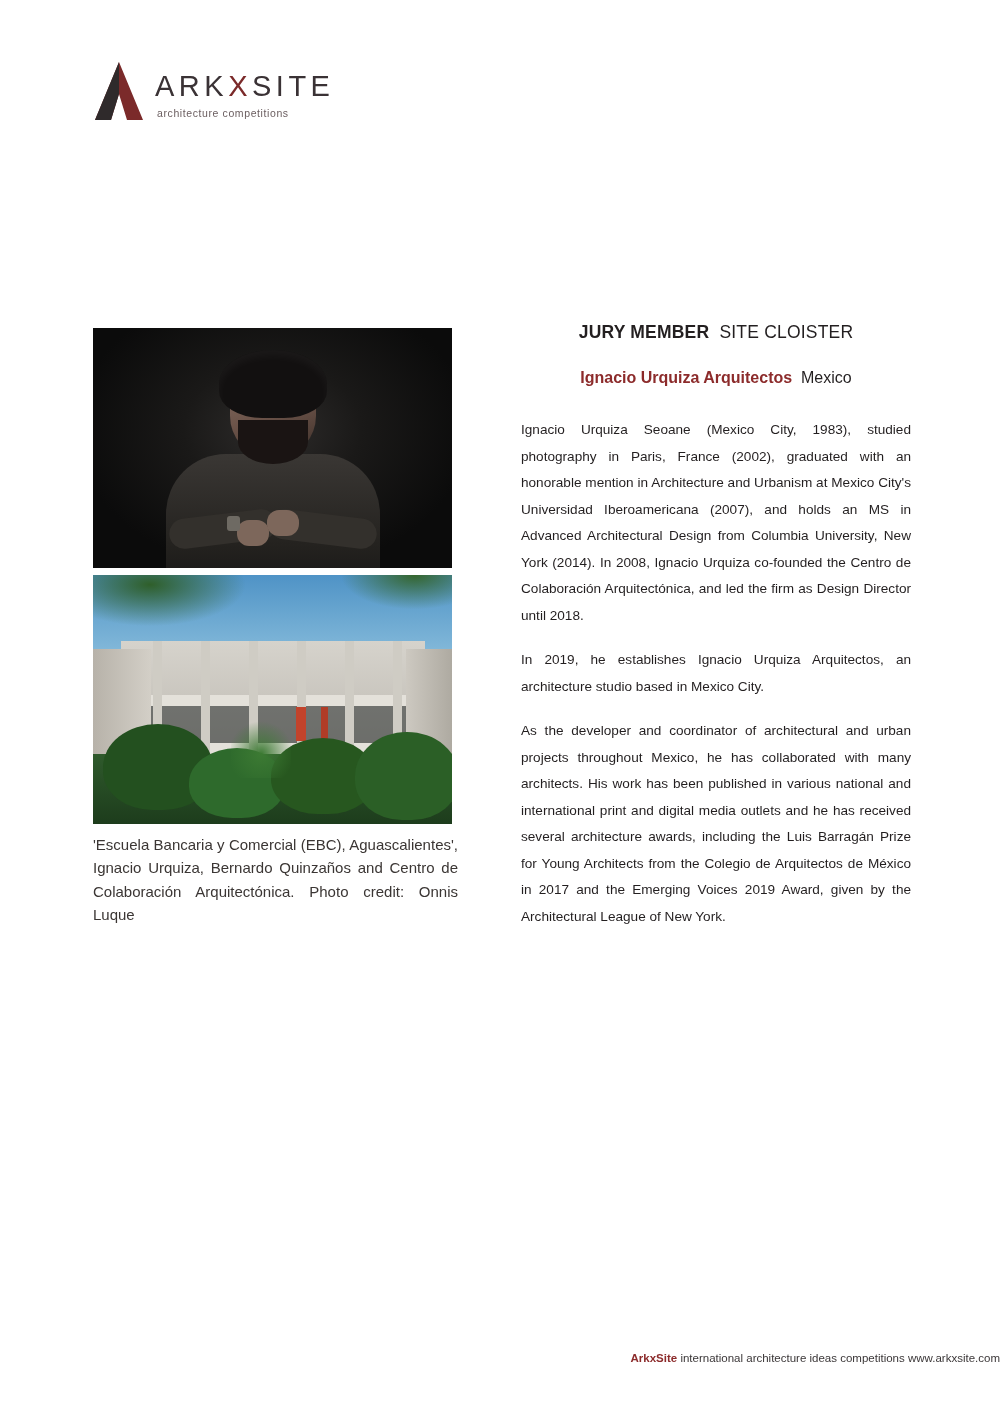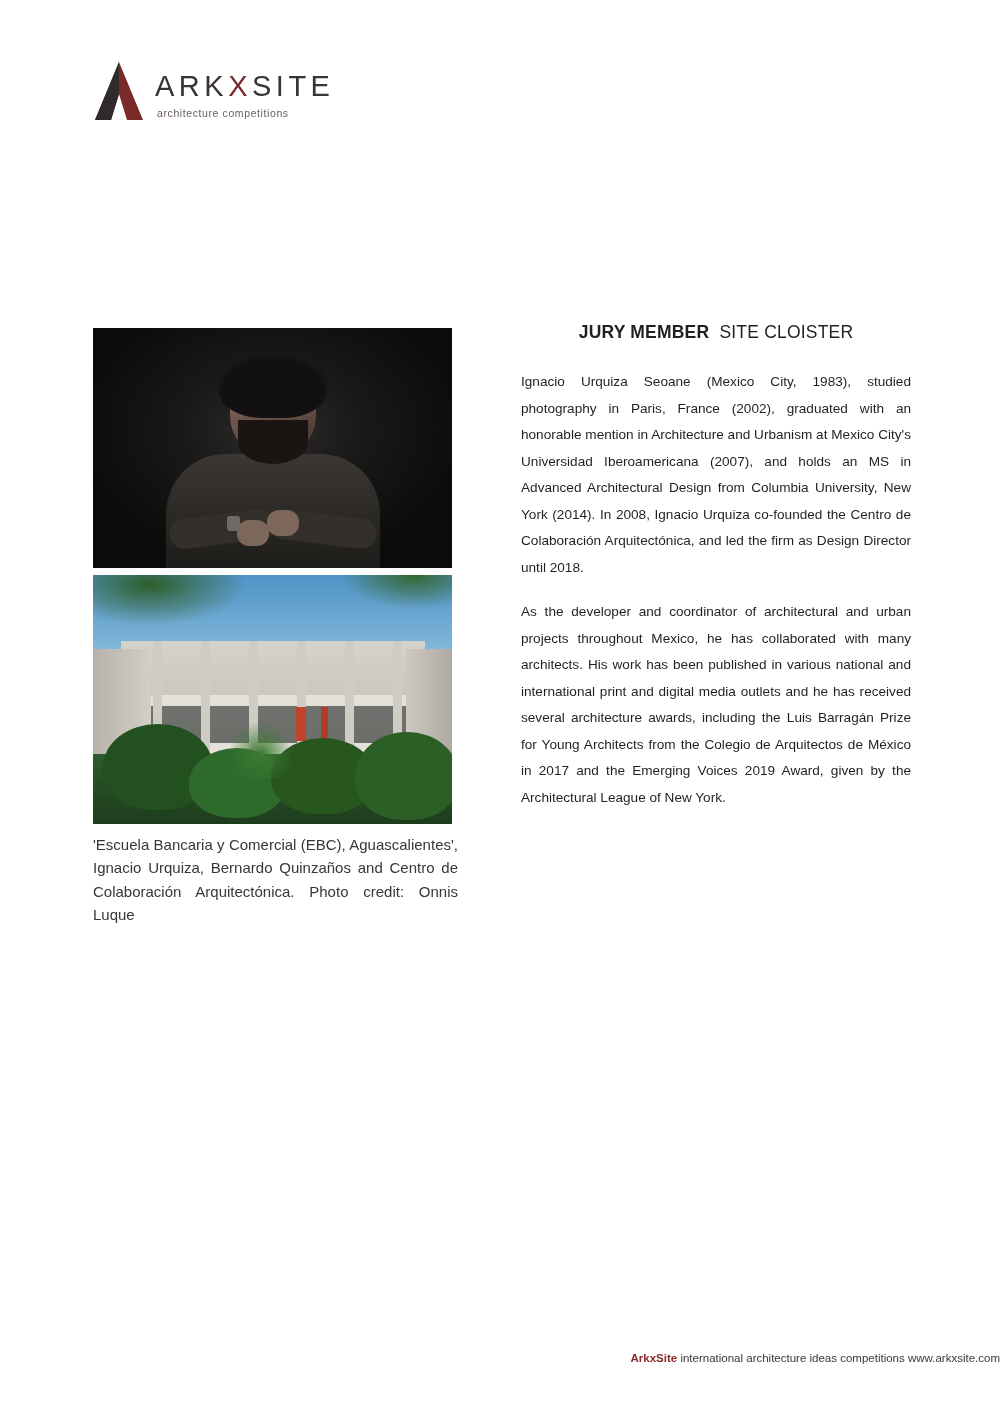--- a/index.html
+++ b/index.html
@@ -349,22 +349,27 @@
 
 <div class="caption">'Escuela Bancaria y Comercial (EBC), Aguascalientes', Ignacio Urquiza, Bernardo Quinzaños and Centro de Colaboración Arquitectónica. Photo credit: Onnis Luque</div>
 
 <div class="right-col">
   <div class="headline">
     <span class="b">JURY MEMBER</span>&nbsp;
     <span class="n">SITE CLOISTER</span>
   </div>
 
 
+  <div class="firmline">
+    <span class="firm">Ignacio Urquiza Arquitectos</span>&nbsp;
+    <span class="country">Mexico</span>
+  </div>
 
   <p class="body-p">Ignacio Urquiza Seoane (Mexico City, 1983), studied photography in Paris, France (2002), graduated with an honorable mention in Architecture and Urbanism at Mexico City's Universidad Iberoamericana (2007), and holds an MS in Advanced Architectural Design from Columbia University, New York (2014).  In 2008, Ignacio Urquiza co-founded the Centro de Colaboración Arquitectónica, and led the firm as Design Director until 2018.</p>
+  <p class="body-p">In 2019, he establishes Ignacio Urquiza Arquitectos, an architecture studio based in Mexico City.</p>
   <p class="body-p">As the developer and coordinator of architectural and urban projects throughout Mexico, he has collaborated with many architects.  His work has been published in various national and international print and digital media outlets and he has received several architecture awards, including the Luis Barragán Prize for Young Architects from the Colegio de Arquitectos de México in 2017 and the Emerging Voices 2019 Award, given by the Architectural League of New York.</p>
 </div>
 
 <div class="footer">
   <span class="brand">ArkxSite</span>
   <span class="mid">international architecture ideas competitions</span>
   <span class="url">www.arkxsite.com</span>
 </div>
 
 </body></html>

